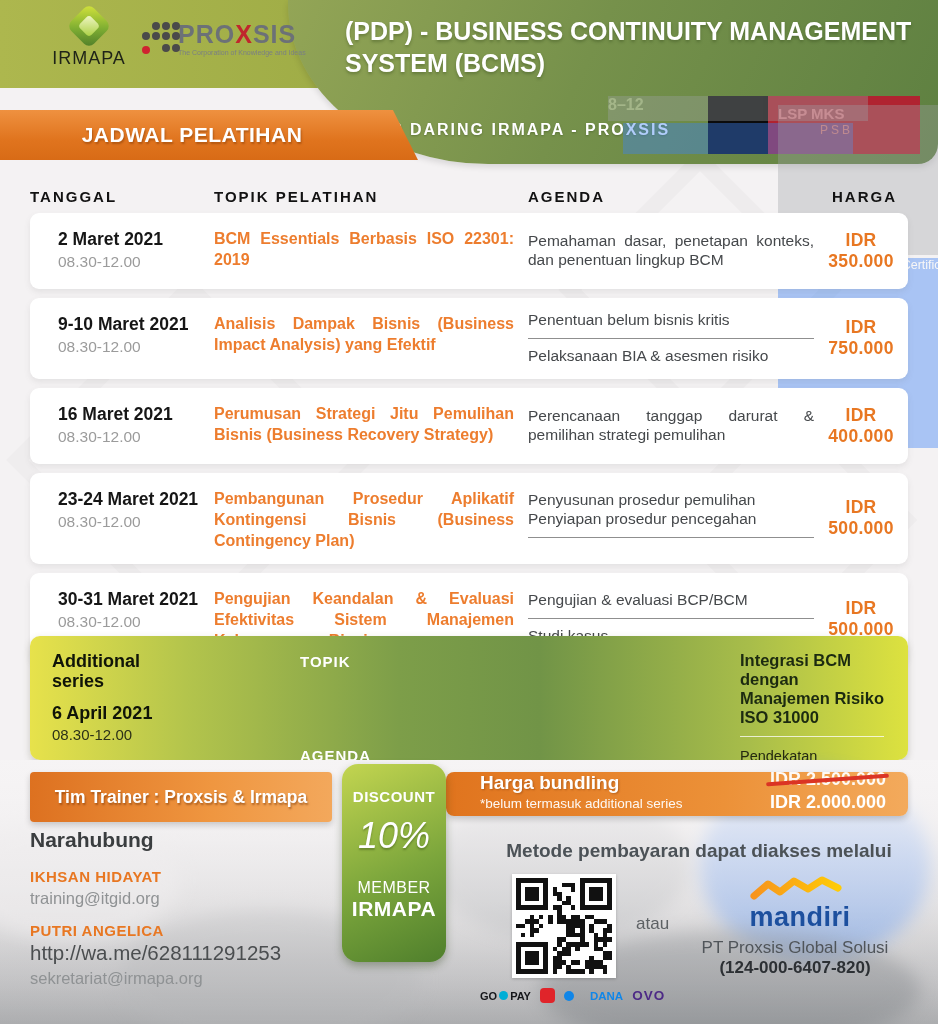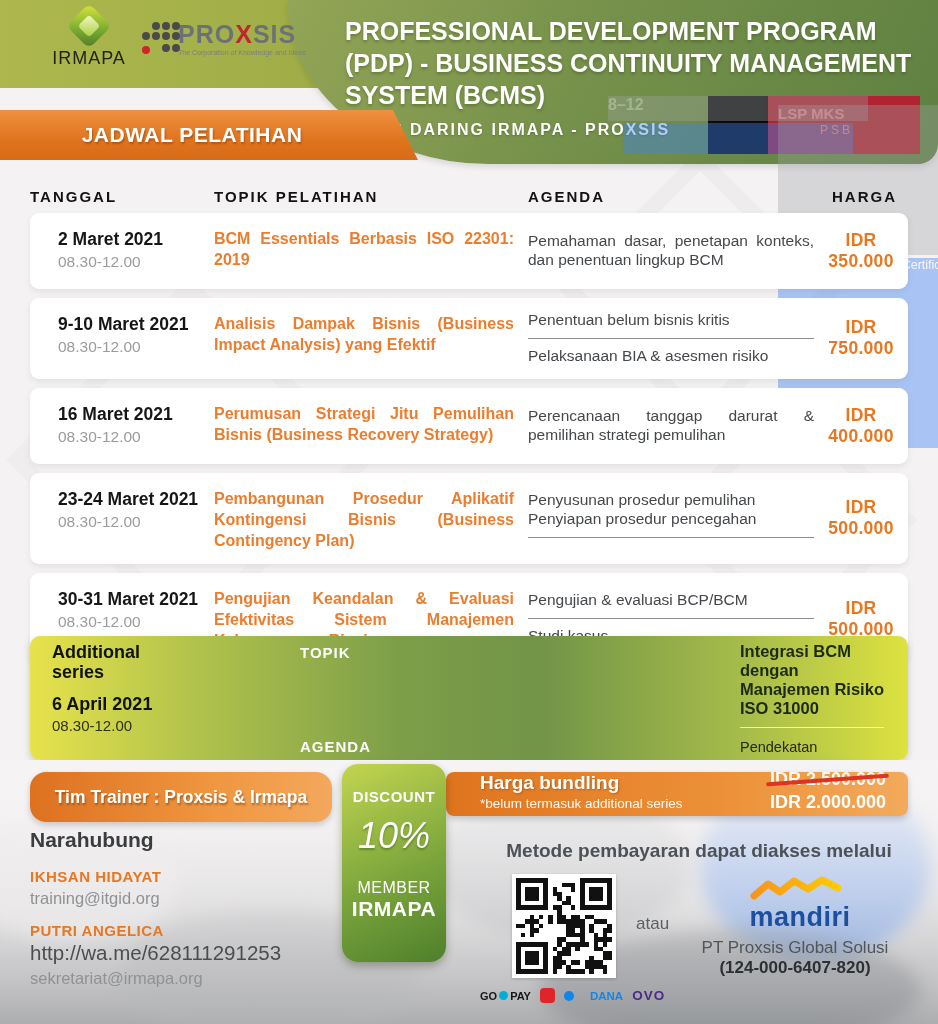--- a/index.html
+++ b/index.html
@@ -72,21 +72,21 @@
   .cell-agenda{align-self:center;}
   .agenda-item{font-size:15.5px;color:#45484b;text-align:justify;line-height:1.22;}
   .agenda-item.with-sep{border-bottom:1px solid #8f8f8f;padding-bottom:8px;margin-bottom:8px;}
   .cell-price{align-self:center;text-align:center;font-weight:800;font-size:17.5px;color:#e87722;letter-spacing:.3px;}
 
   
   .additional{position:absolute;left:30px;right:30px;top:636px;height:124px;border-radius:10px;
     background:linear-gradient(90deg,#e7e24b 0%,#b3c44c 18%,#7d9e49 42%,#719447 58%,#a8bd4a 82%,#dde23f 100%);
     box-shadow:0 3px 7px rgba(80,80,50,.25);
     display:grid;grid-template-columns:140px 88px 1fr 150px;grid-template-rows:auto auto;
-    padding:6px 18px 12px 22px;column-gap:10px;}
+    padding:15px 18px 12px 22px;column-gap:10px;}
   .add-left{grid-row:1/3;}
   .add-title{font-weight:800;font-size:18px;color:#101408;line-height:1.12;}
   .add-date{font-weight:800;font-size:18px;color:#101408;margin-top:12px;}
   .add-time{font-size:15px;color:#2c3118;margin-top:2px;}
   .add-label{font-weight:800;font-size:15px;letter-spacing:1px;color:#fff;padding-top:2px;}
   .add-topik-val{font-weight:800;font-size:16.5px;color:#1c2a10;padding-bottom:9px;
     border-bottom:1px solid rgba(255,255,255,.75);margin-right:6px;}
   .add-label.l2{padding-top:10px;}
   .add-agenda-val{font-size:14.5px;color:#24290f;text-align:justify;line-height:1.28;padding-top:10px;margin-right:6px;}
   .add-price{grid-row:1/3;align-self:center;text-align:center;font-weight:800;font-size:18.5px;color:#17190d;}
@@ -95,21 +95,21 @@
   .footer{position:absolute;left:0;top:760px;width:938px;height:264px;
     background:linear-gradient(180deg,#f3f1f2 0%,#eceaeb 22%,#d9d8d9 55%,#bdbdbf 85%,#acadaf 100%);}
   .blob{position:absolute;border-radius:50%;filter:blur(9px);}
   .b1{left:430px;top:30px;width:260px;height:150px;background:#9fa3a7;opacity:.35;}
   .b2{left:700px;top:10px;width:230px;height:190px;background:#3b82f6;opacity:.4;text-align:right;}
   .b3{left:120px;top:150px;width:300px;height:140px;background:#b4b5b7;opacity:.5;}
   .b4{left:540px;top:170px;width:380px;height:120px;background:#7e8286;opacity:.45;}
   .b5{left:-40px;top:60px;width:220px;height:120px;background:#e7e5e6;opacity:.8;}
   .veil{position:absolute;inset:0;background:linear-gradient(180deg,rgba(246,244,245,.95) 0%,rgba(246,244,245,.55) 35%,rgba(246,244,245,.15) 75%,rgba(246,244,245,0) 100%);}
 
-  .trainer-banner{position:absolute;left:30px;top:12px;width:302px;height:50px;border-radius:16px;
+  .trainer-banner{position:absolute;left:30px;top:12px;width:302px;height:50px;border-radius:4px;
     background:linear-gradient(90deg,#dd7120 0%,#ef9640 60%,#f3a85c 100%);
     display:flex;align-items:center;justify-content:center;box-shadow:0 3px 6px rgba(0,0,0,.18);}
   .trainer-banner span{color:#fff;font-weight:800;font-size:17.5px;text-shadow:1px 2px 2px rgba(110,45,0,.5);}
 
   .discount{position:absolute;left:342px;top:4px;width:104px;height:198px;border-radius:16px;
     background:linear-gradient(155deg,#c3d550 0%,#7ca63c 55%,#4f7f2c 100%);
     box-shadow:0 4px 8px rgba(40,60,20,.35);z-index:5;text-align:center;color:#fff;padding-top:24px;}
   .disc-1{font-weight:800;font-size:15px;letter-spacing:.5px;}
   .disc-2{font-weight:400;font-style:italic;font-size:36px;margin-top:10px;text-shadow:0 2px 2px rgba(30,50,10,.35);}
   .disc-3{font-size:16px;margin-top:22px;letter-spacing:.5px;}
@@ -186,21 +186,20 @@
           <span class="dot" style="left:20px;top:22px;"></span>
           <span class="dot" style="left:30px;top:22px;"></span>
       </span>
       <span class="proxsis-txt">
         <span class="proxsis-name"><span>PRO</span><span class="x">X</span><span>SIS</span></span>
         <div class="proxsis-tag">The Corporation of Knowledge and Ideas</div>
       </span>
     </div>
 
     <div class="title">
-      <div>PROFESSIONAL DEVELOPMENT PROGRAM</div>
       <div>(PDP) - BUSINESS CONTINUITY MANAGEMENT</div>
       <div>SYSTEM (BCMS)</div>
     </div>
     <div class="subtitle">PDP DARING IRMAPA - PROXSIS</div>
 
     <div class="jadwal">
       <span>JADWAL PELATIHAN</span>
     </div>
 
     <div class="badges">

